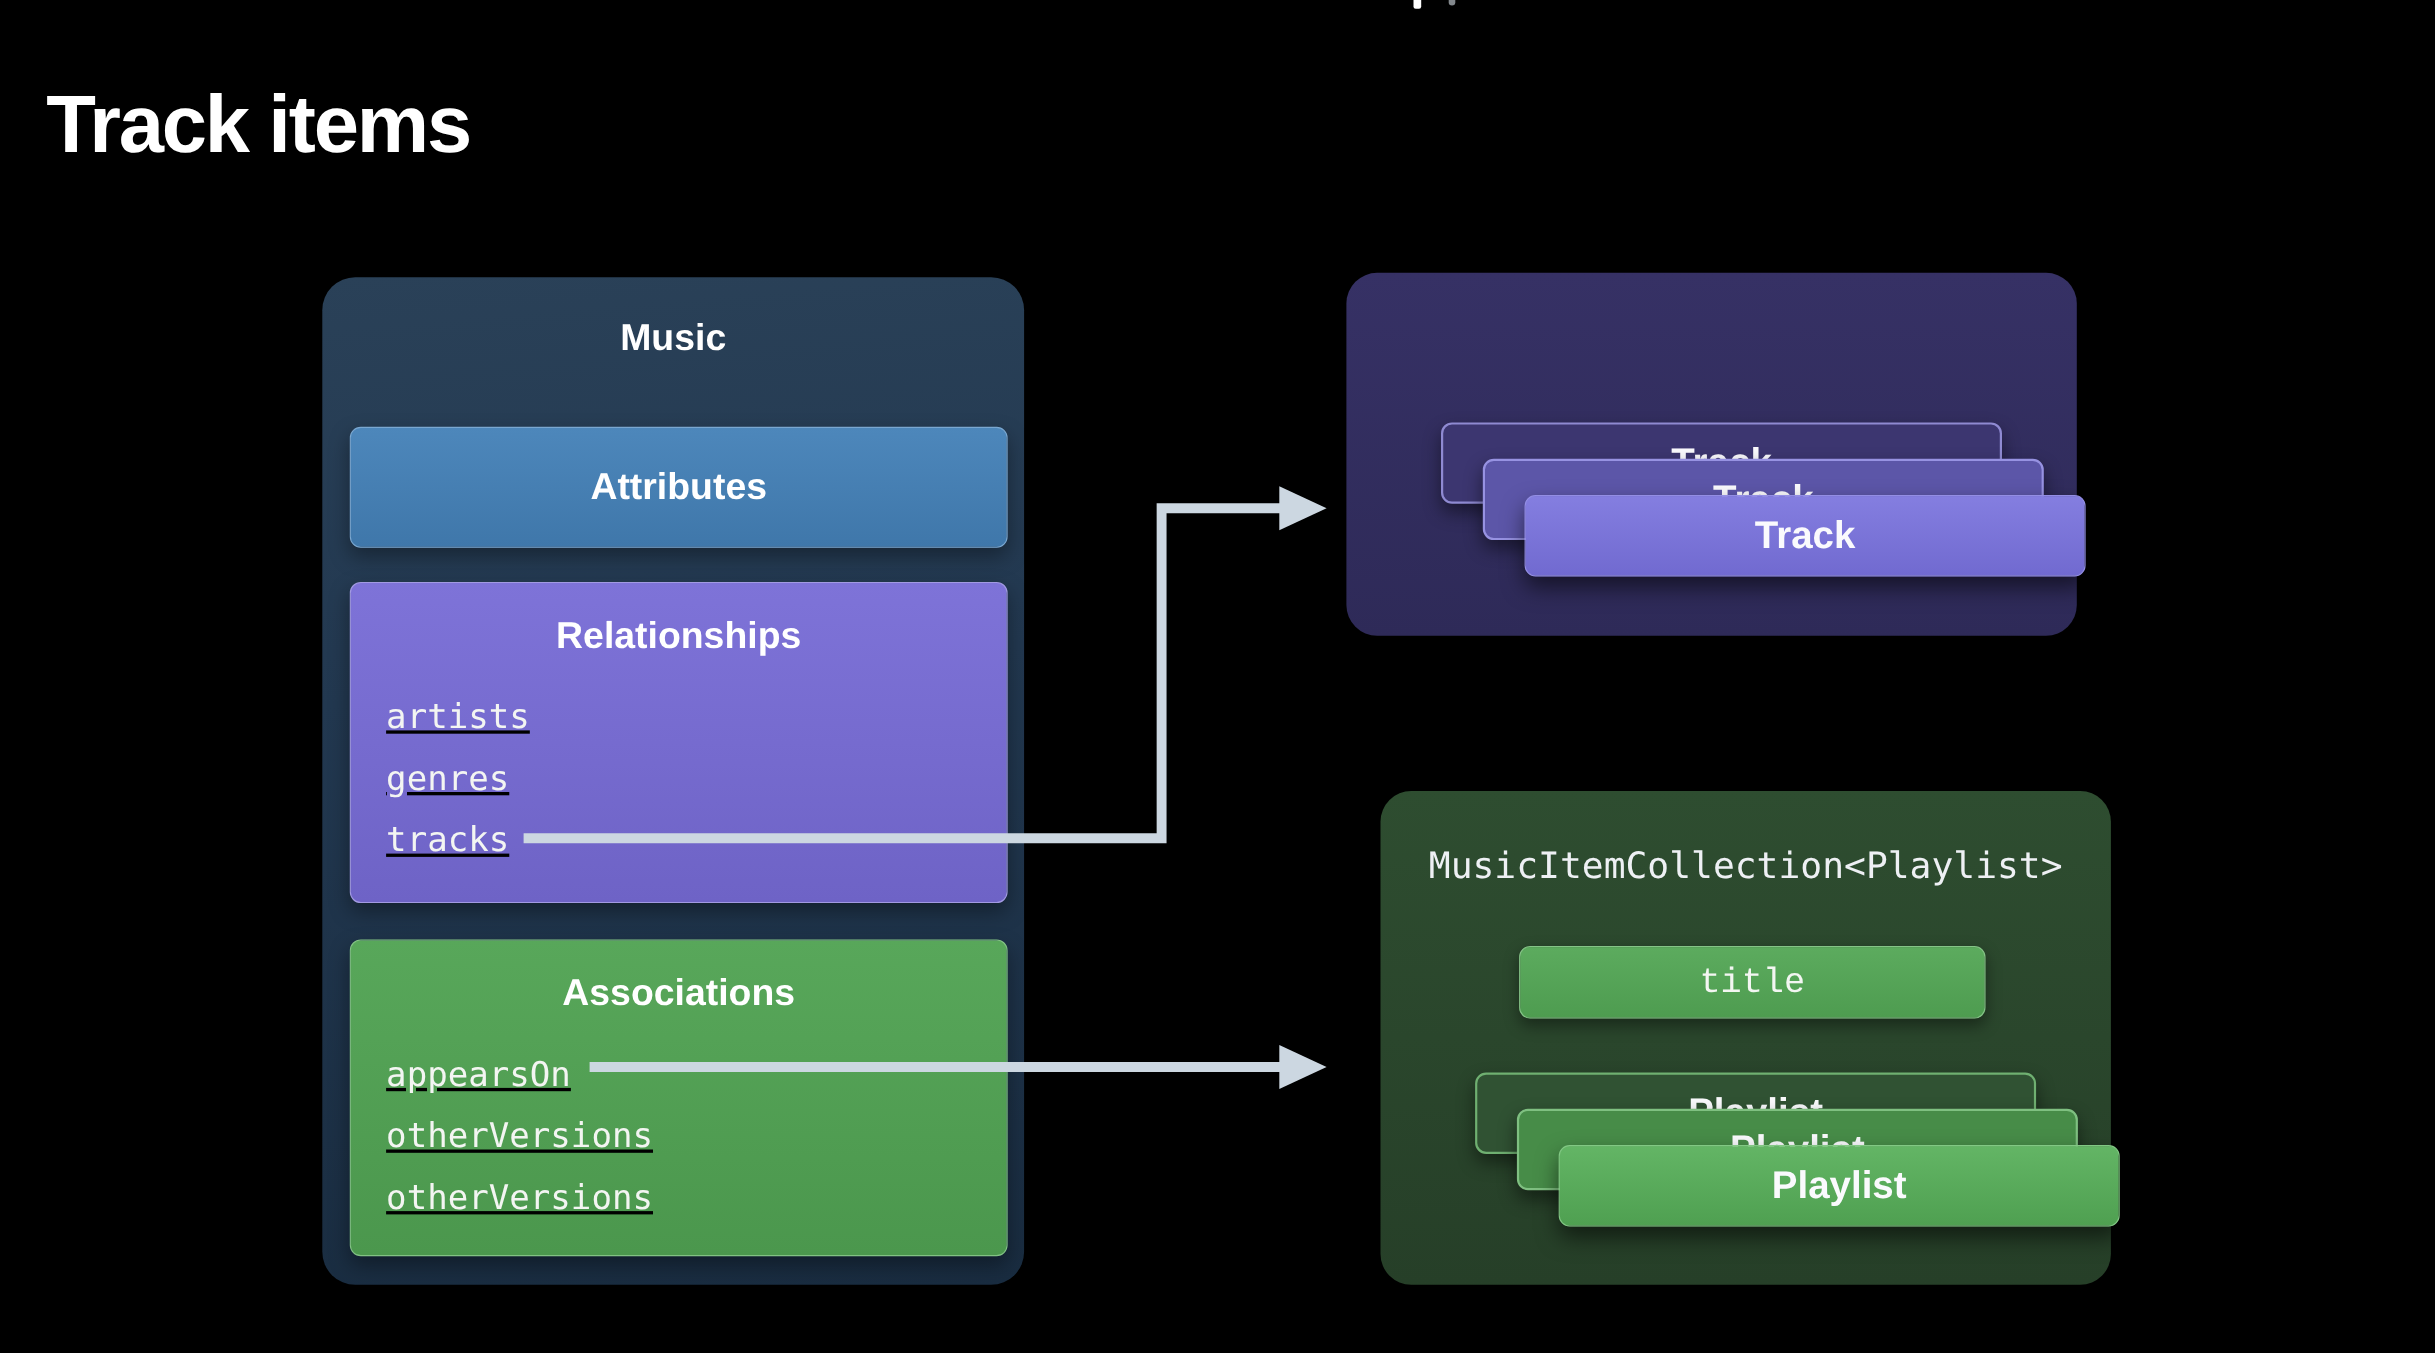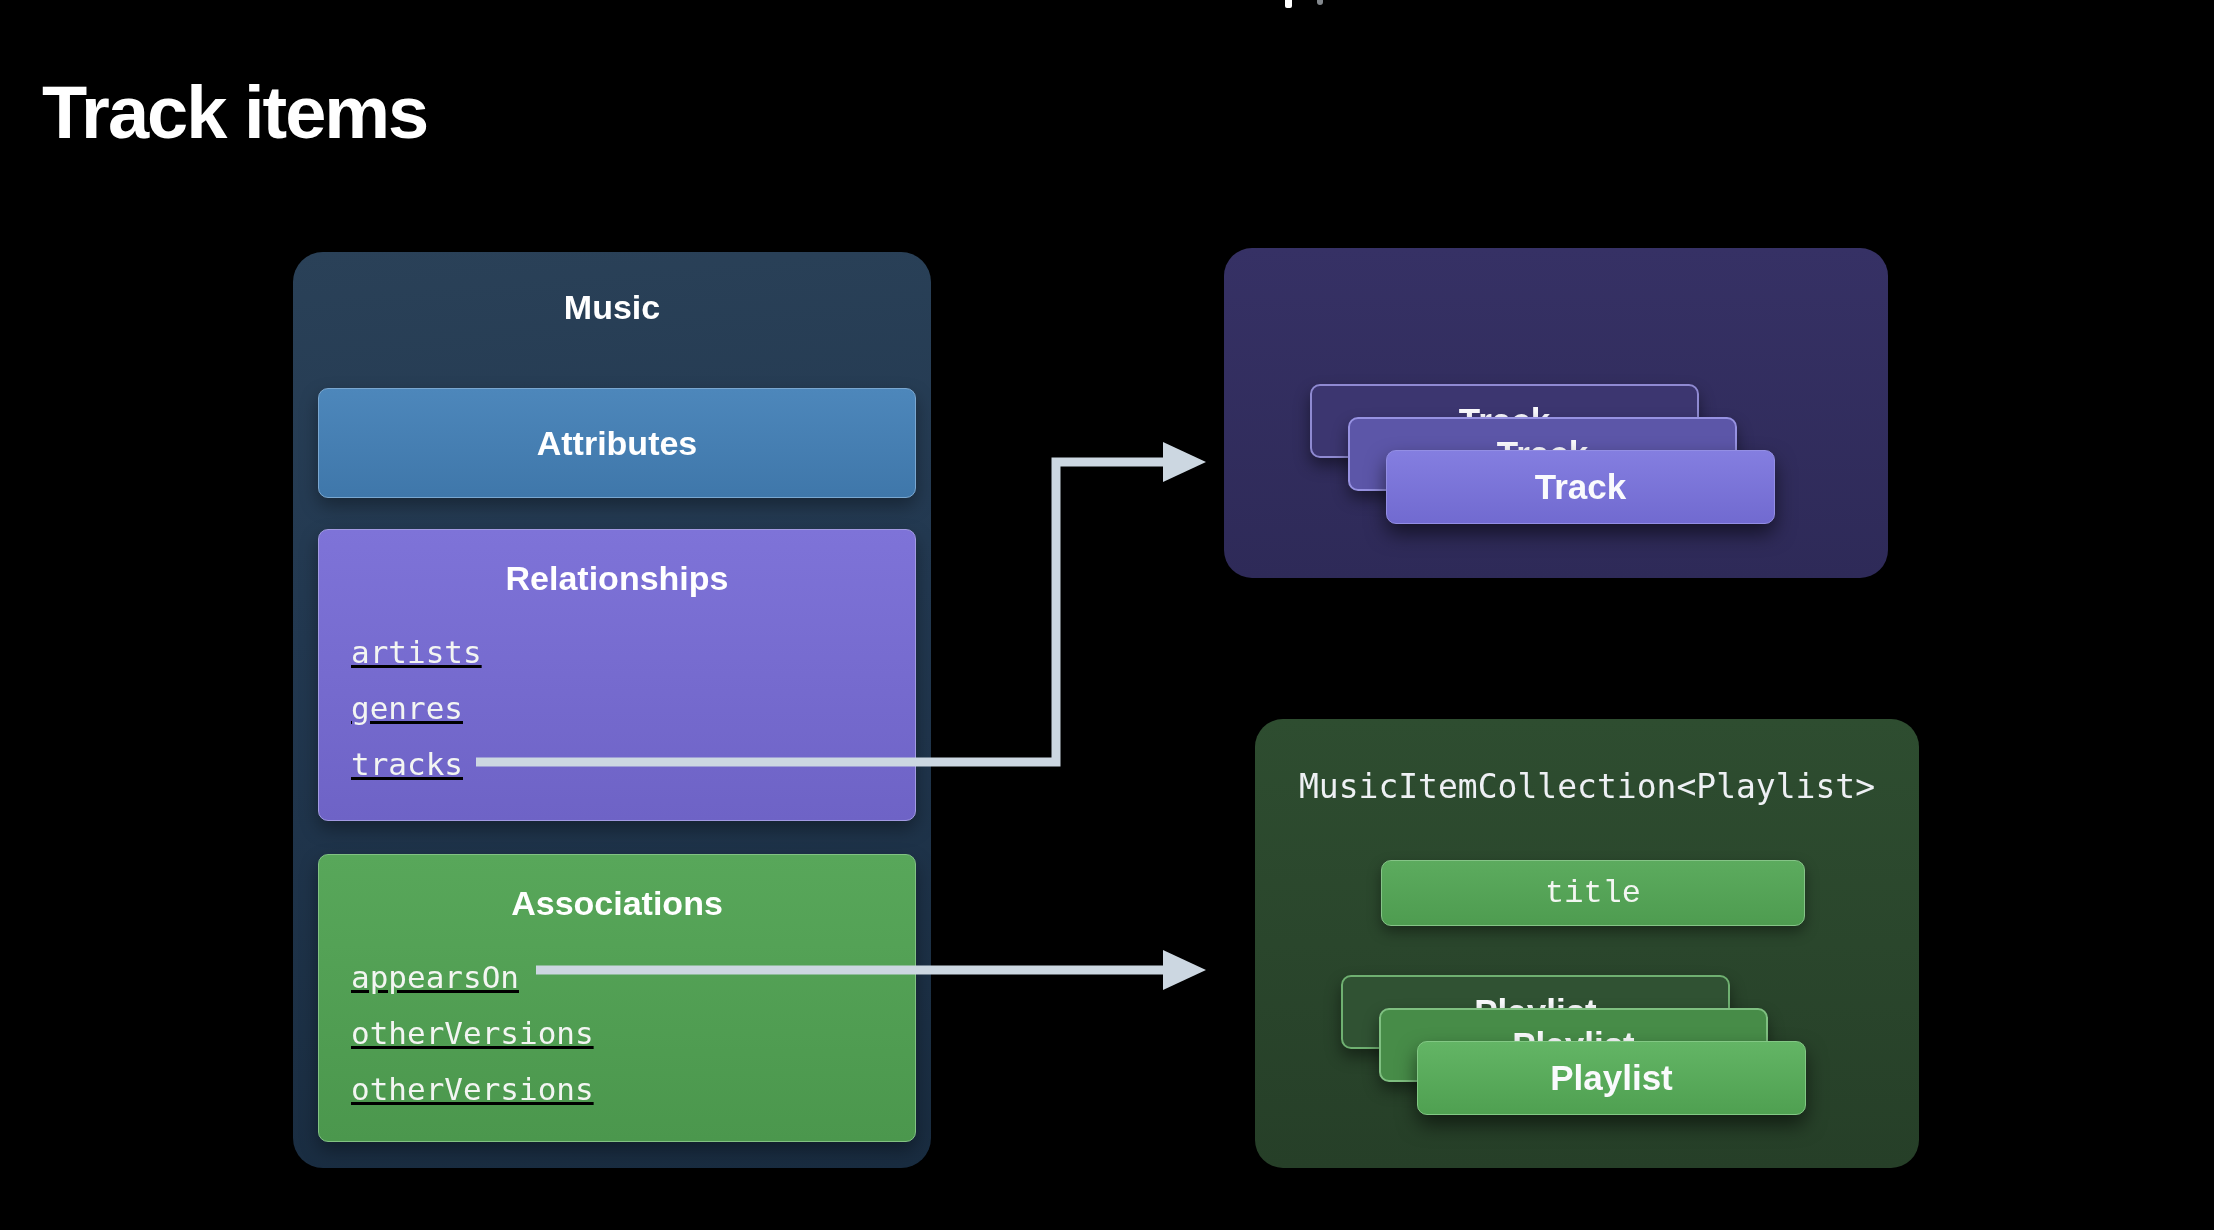--- a/index.html
+++ b/index.html
@@ -39,21 +39,21 @@
 
   
   .collection{position:absolute;left:1224px;width:664px;border-radius:28px;
               box-shadow:0 12px 28px rgba(0,0,0,.55);}
   .collection.track{top:248px;height:330px;background:linear-gradient(180deg,#363165 0%,#2e2a58 100%);}
   .collection.playlist{top:719px;height:449px;background:linear-gradient(180deg,#2e4d30 0%,#263f28 100%);margin-left:31px;}
   .coll-title{position:absolute;left:0;top:48px;width:100%;text-align:center;
               font-family:"DejaVu Sans Mono","Liberation Mono",monospace;
               font-size:33px;color:#eef0f4;white-space:nowrap;}
 
-  .card{position:absolute;width:389px;height:74px;border-radius:10px;box-sizing:border-box;
+  .card{position:absolute;width:510px;height:74px;border-radius:10px;box-sizing:border-box;
         display:flex;align-items:center;justify-content:center;
         box-shadow:0 8px 16px rgba(0,0,0,.45);}
   .card span{font-size:35px;font-weight:700;color:#fafafd;}
 
   .track .card.back {left:86px; top:136px;background:#3c3670;border:2px solid #8f8ad2;z-index:1;}
   .track .card.mid  {left:124px;top:169px;background:#5c56a8;border:2px solid #9792e2;z-index:2;}
   .track .card.front{left:162px;top:202px;background:linear-gradient(180deg,#847ee0,#716ad0);
                      border:1.5px solid #938ee4;z-index:3;box-shadow:0 10px 20px rgba(0,0,0,.55);}
 
   .playlist .card.back {left:86px; top:256px;background:#305233;border:2px solid #6fb071;z-index:1;}

